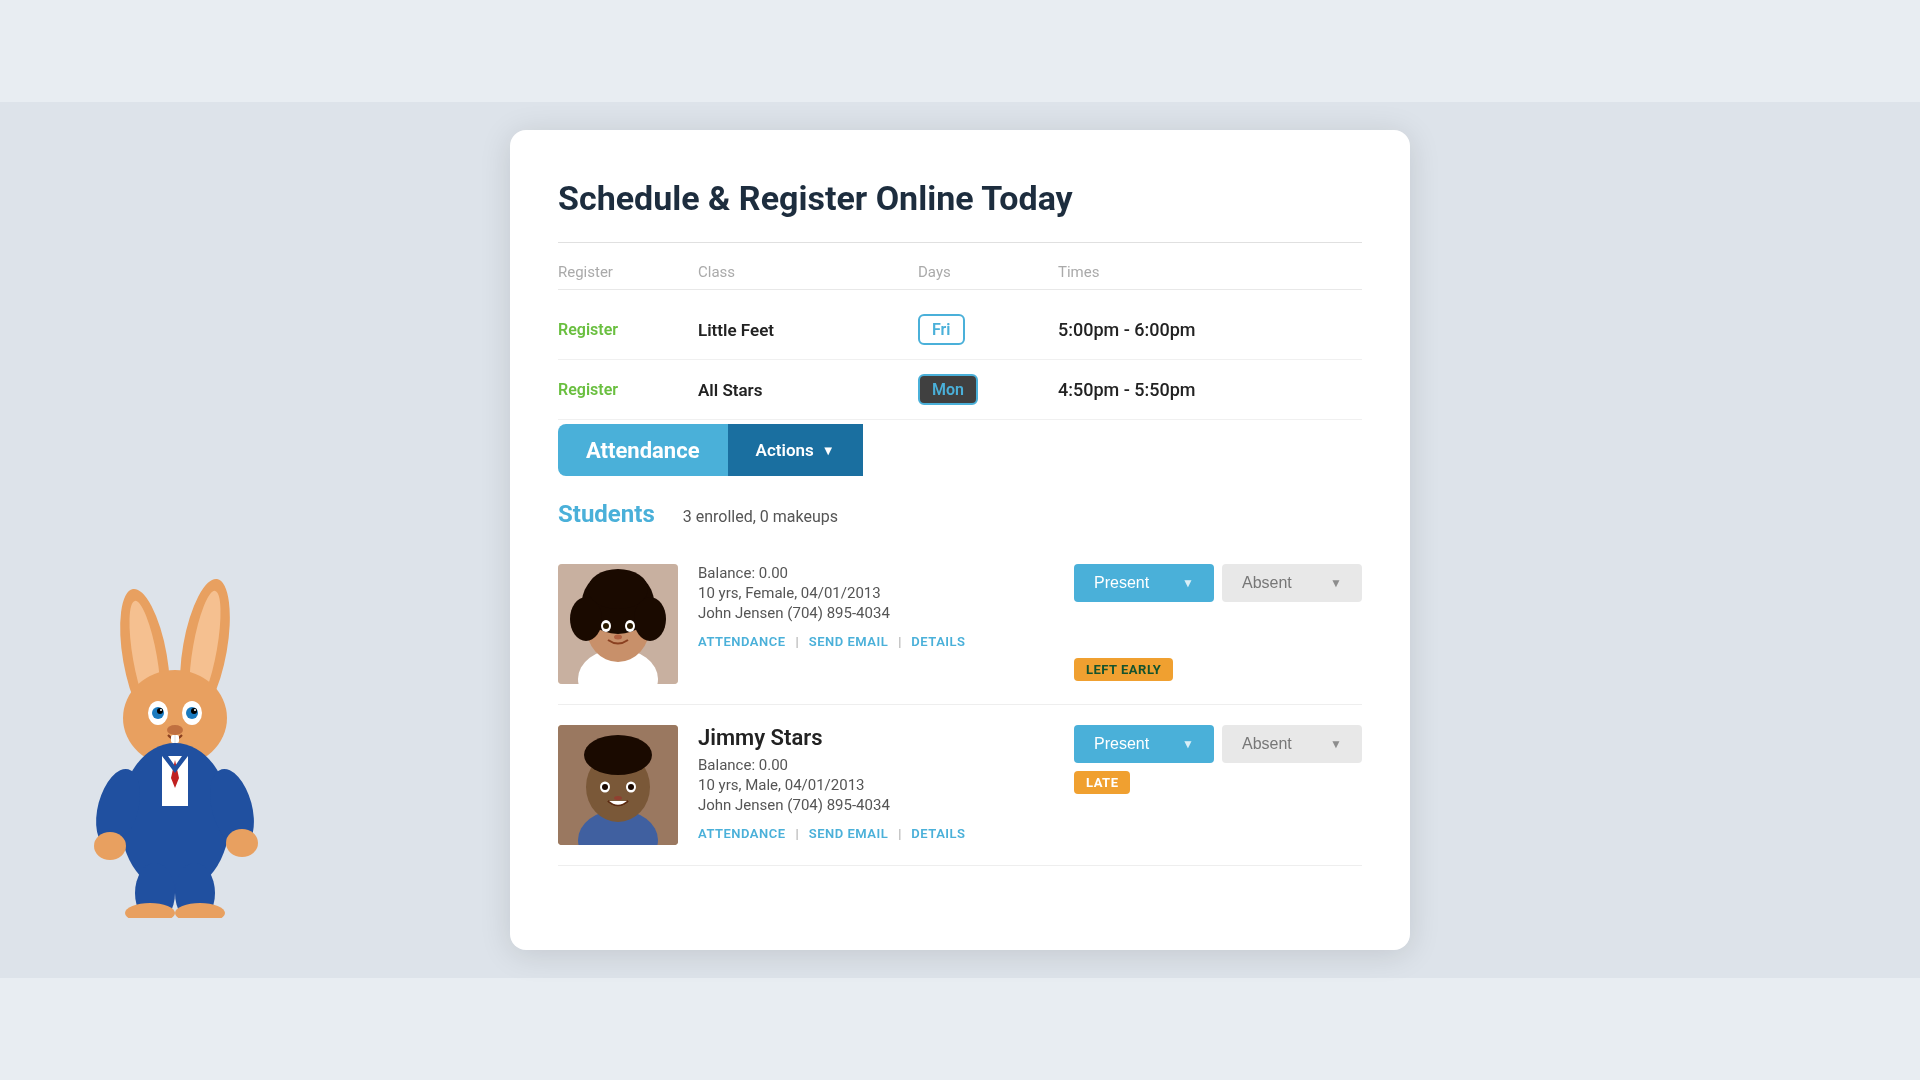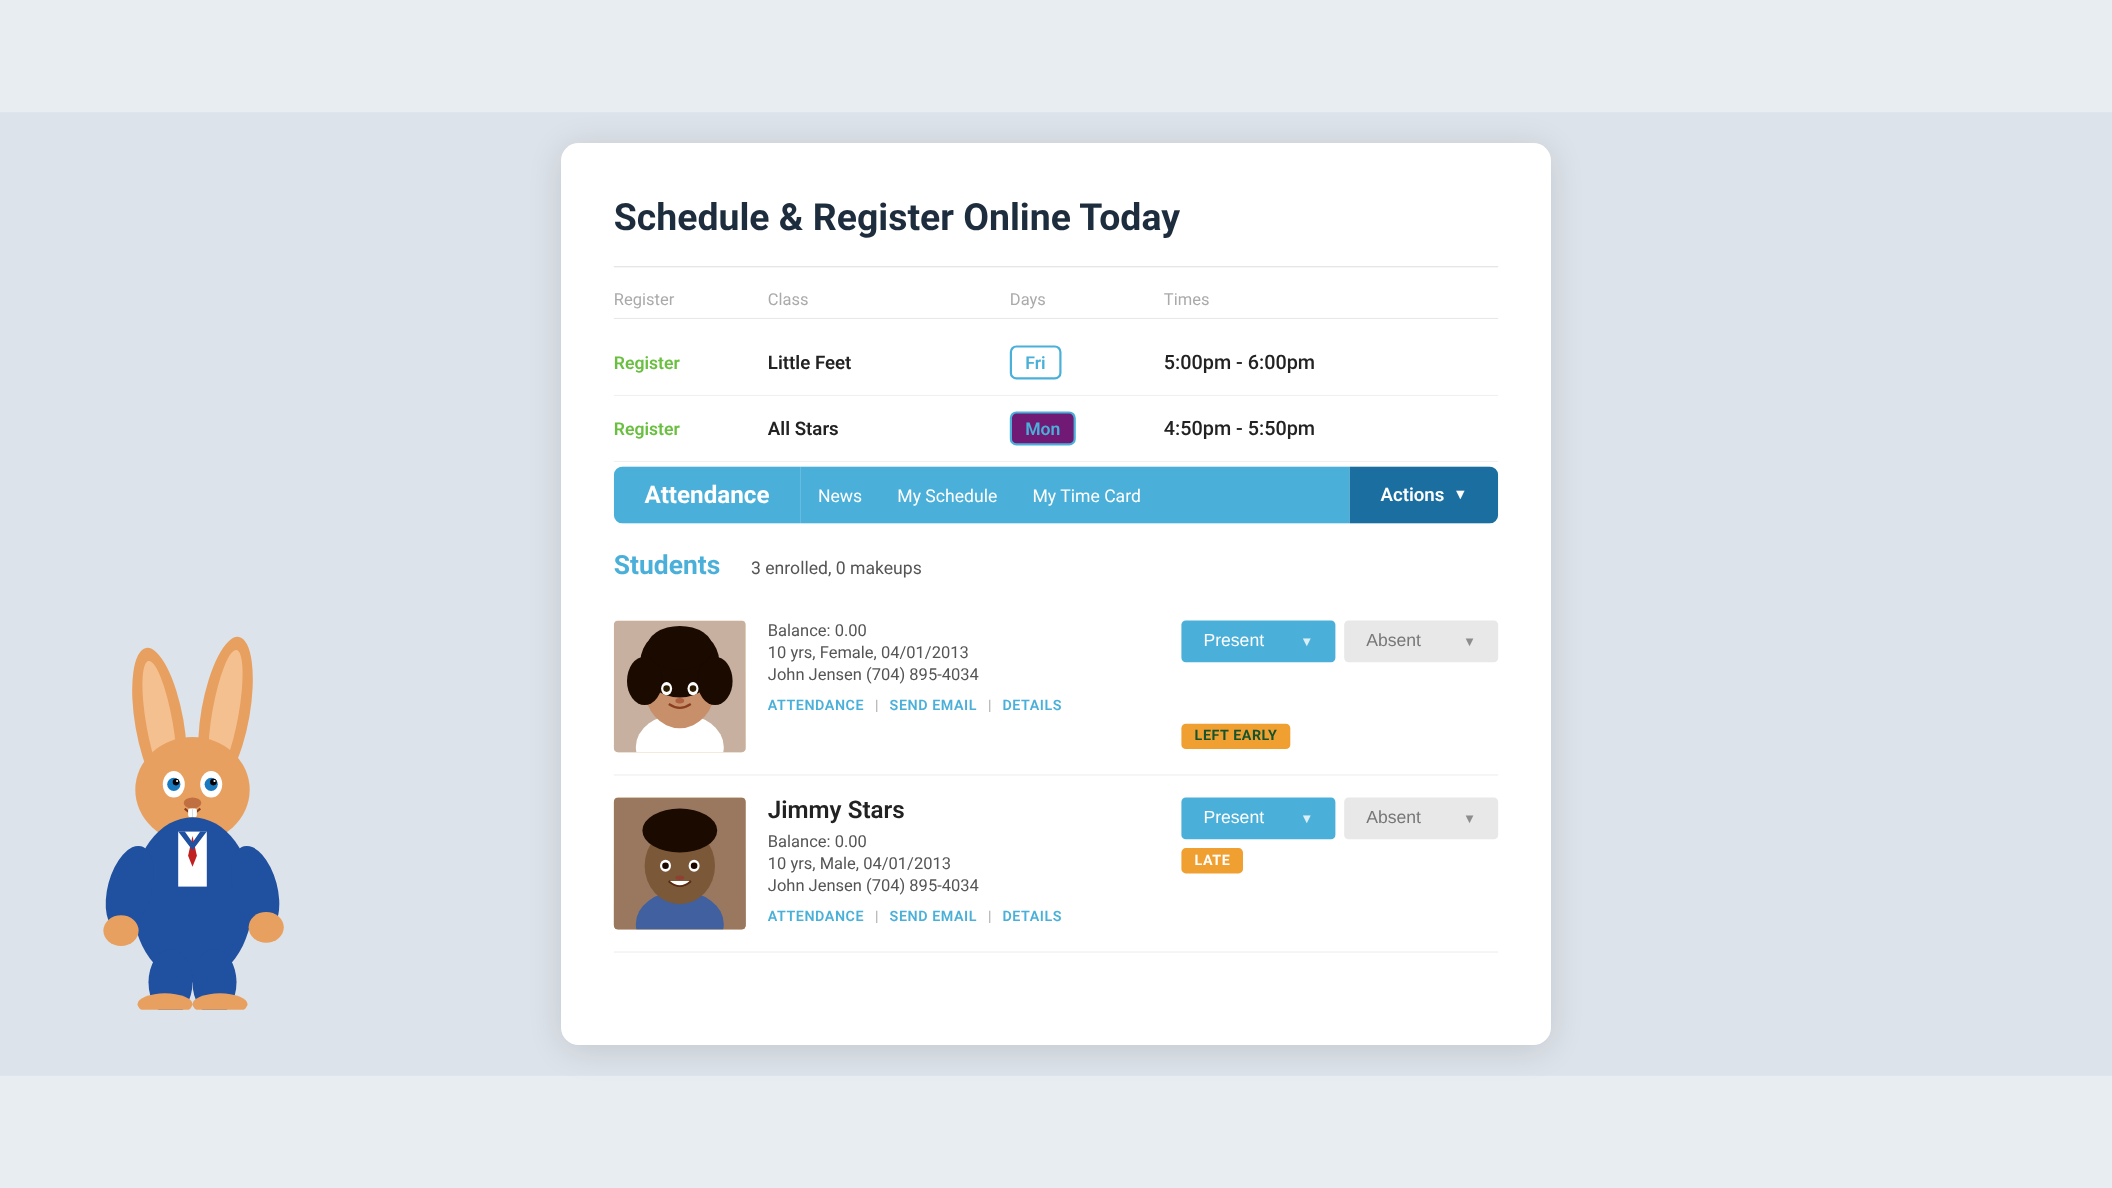--- a/index.html
+++ b/index.html
@@ -88,21 +88,21 @@
       display: inline-block;
       border: 2px solid #4ab0d9;
       border-radius: 6px;
       padding: 4px 12px;
       font-size: 16px;
       font-weight: 600;
       color: #4ab0d9;
       background: #fff;
     }
     .day-badge.selected {
-      background: #701a75;
+      background: #404040;
       border-color: #4ab0d9;
       color: #4ab0d9;
     }
 
     
     .nav-bar {
       display: flex;
       align-items: stretch;
       margin-top: 4px;
       border-radius: 8px;
@@ -410,25 +410,20 @@
         <div class="col-class">All Stars</div>
         <div class="col-days">
           <span class="day-badge selected">Mon</span>
         </div>
         <div class="col-times">4:50pm - 5:50pm</div>
       </div>
     </div>
 
     <div class="nav-bar">
       <div class="nav-attendance">Attendance</div>
-      <div class="nav-links">
-        <a class="nav-link">News</a>
-        <a class="nav-link">My Schedule</a>
-        <a class="nav-link">My Time Card</a>
-      </div>
       <div class="nav-actions">
         <span>Actions</span>
         <span class="chevron">▼</span>
       </div>
     </div>
 
     <div class="students-header">
       <span class="students-title">Students</span>
       <span class="students-count">3 enrolled, 0 makeups</span>
     </div>

